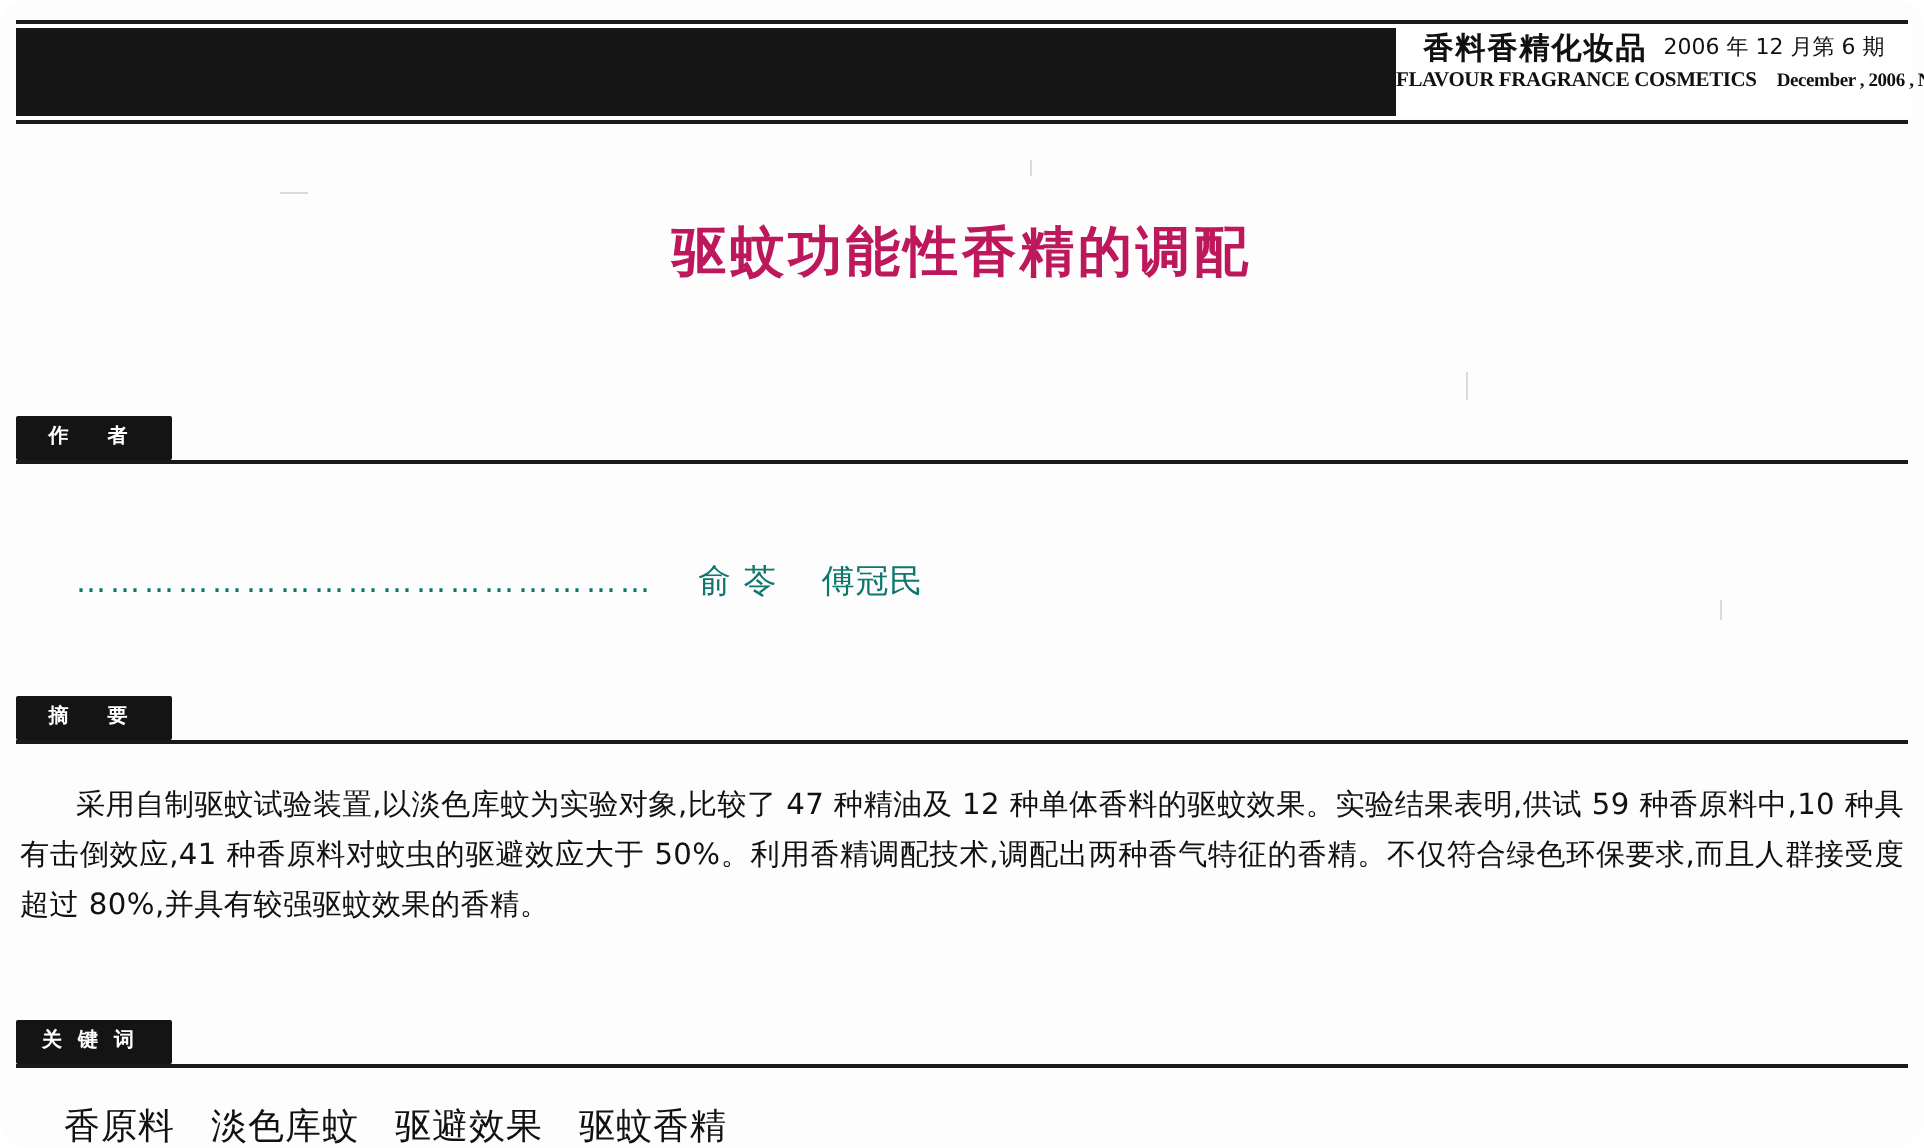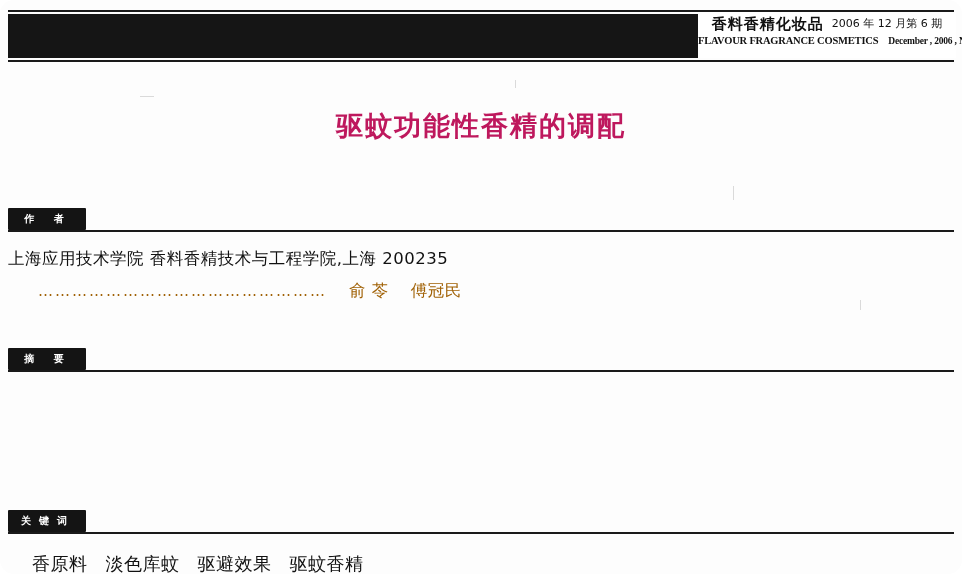--- a/index.html
+++ b/index.html
@@ -158,21 +158,21 @@
     color: #111;
   }
   .authors-names {
     position: absolute;
     left: 8px;
     top: 278px;
     width: 946px;
     font-size: 16.5px;
     line-height: 26px;
     letter-spacing: 0.5px;
-    color: #a16207;
+    color: #0f766e;
     text-indent: 30px;
   }
   .dots {
     letter-spacing: 2px;
     font-size: 15px;
   }
   .name-sep {
     display: inline-block;
     width: 22px;
   }
@@ -238,32 +238,34 @@
 
   <div class="doc-title">驱蚊功能性香精的调配</div>
 
   <div class="section" style="top:208px;">
     <div class="tag-row">
       <div class="tag-box">作 者</div>
       <div class="tag-rule"></div>
     </div>
   </div>
 
-  <div class="authors-affil">上海应用技术学院 香料香精技术与工程学院,上海    200235</div>
   <div class="authors-names">
     <span class="dots">……………………………………………</span><span class="name-sep"></span><span>俞  苓</span><span class="name-sep"></span><span>傅冠民</span>
   </div>
 
   <div class="section" style="top:348px;">
     <div class="tag-row">
       <div class="tag-box">摘 要</div>
       <div class="tag-rule"></div>
     </div>
   </div>
 
+  <div class="abstract-body">
+    <p>采用自制驱蚊试验装置,以淡色库蚊为实验对象,比较了 47 种精油及 12 种单体香料的驱蚊效果。实验结果表明,供试 59 种香原料中,10 种具有击倒效应,41 种香原料对蚊虫的驱避效应大于 50%。利用香精调配技术,调配出两种香气特征的香精。不仅符合绿色环保要求,而且人群接受度超过 80%,并具有较强驱蚊效果的香精。</p>
+  </div>
 
   <div class="section" style="top:510px;">
     <div class="tag-row">
       <div class="tag-box">关键词</div>
       <div class="tag-rule"></div>
     </div>
   </div>
 
   <div class="keywords-body">
     <span class="kw">香原料</span><span class="kw">淡色库蚊</span><span class="kw">驱避效果</span><span class="kw">驱蚊香精</span>

